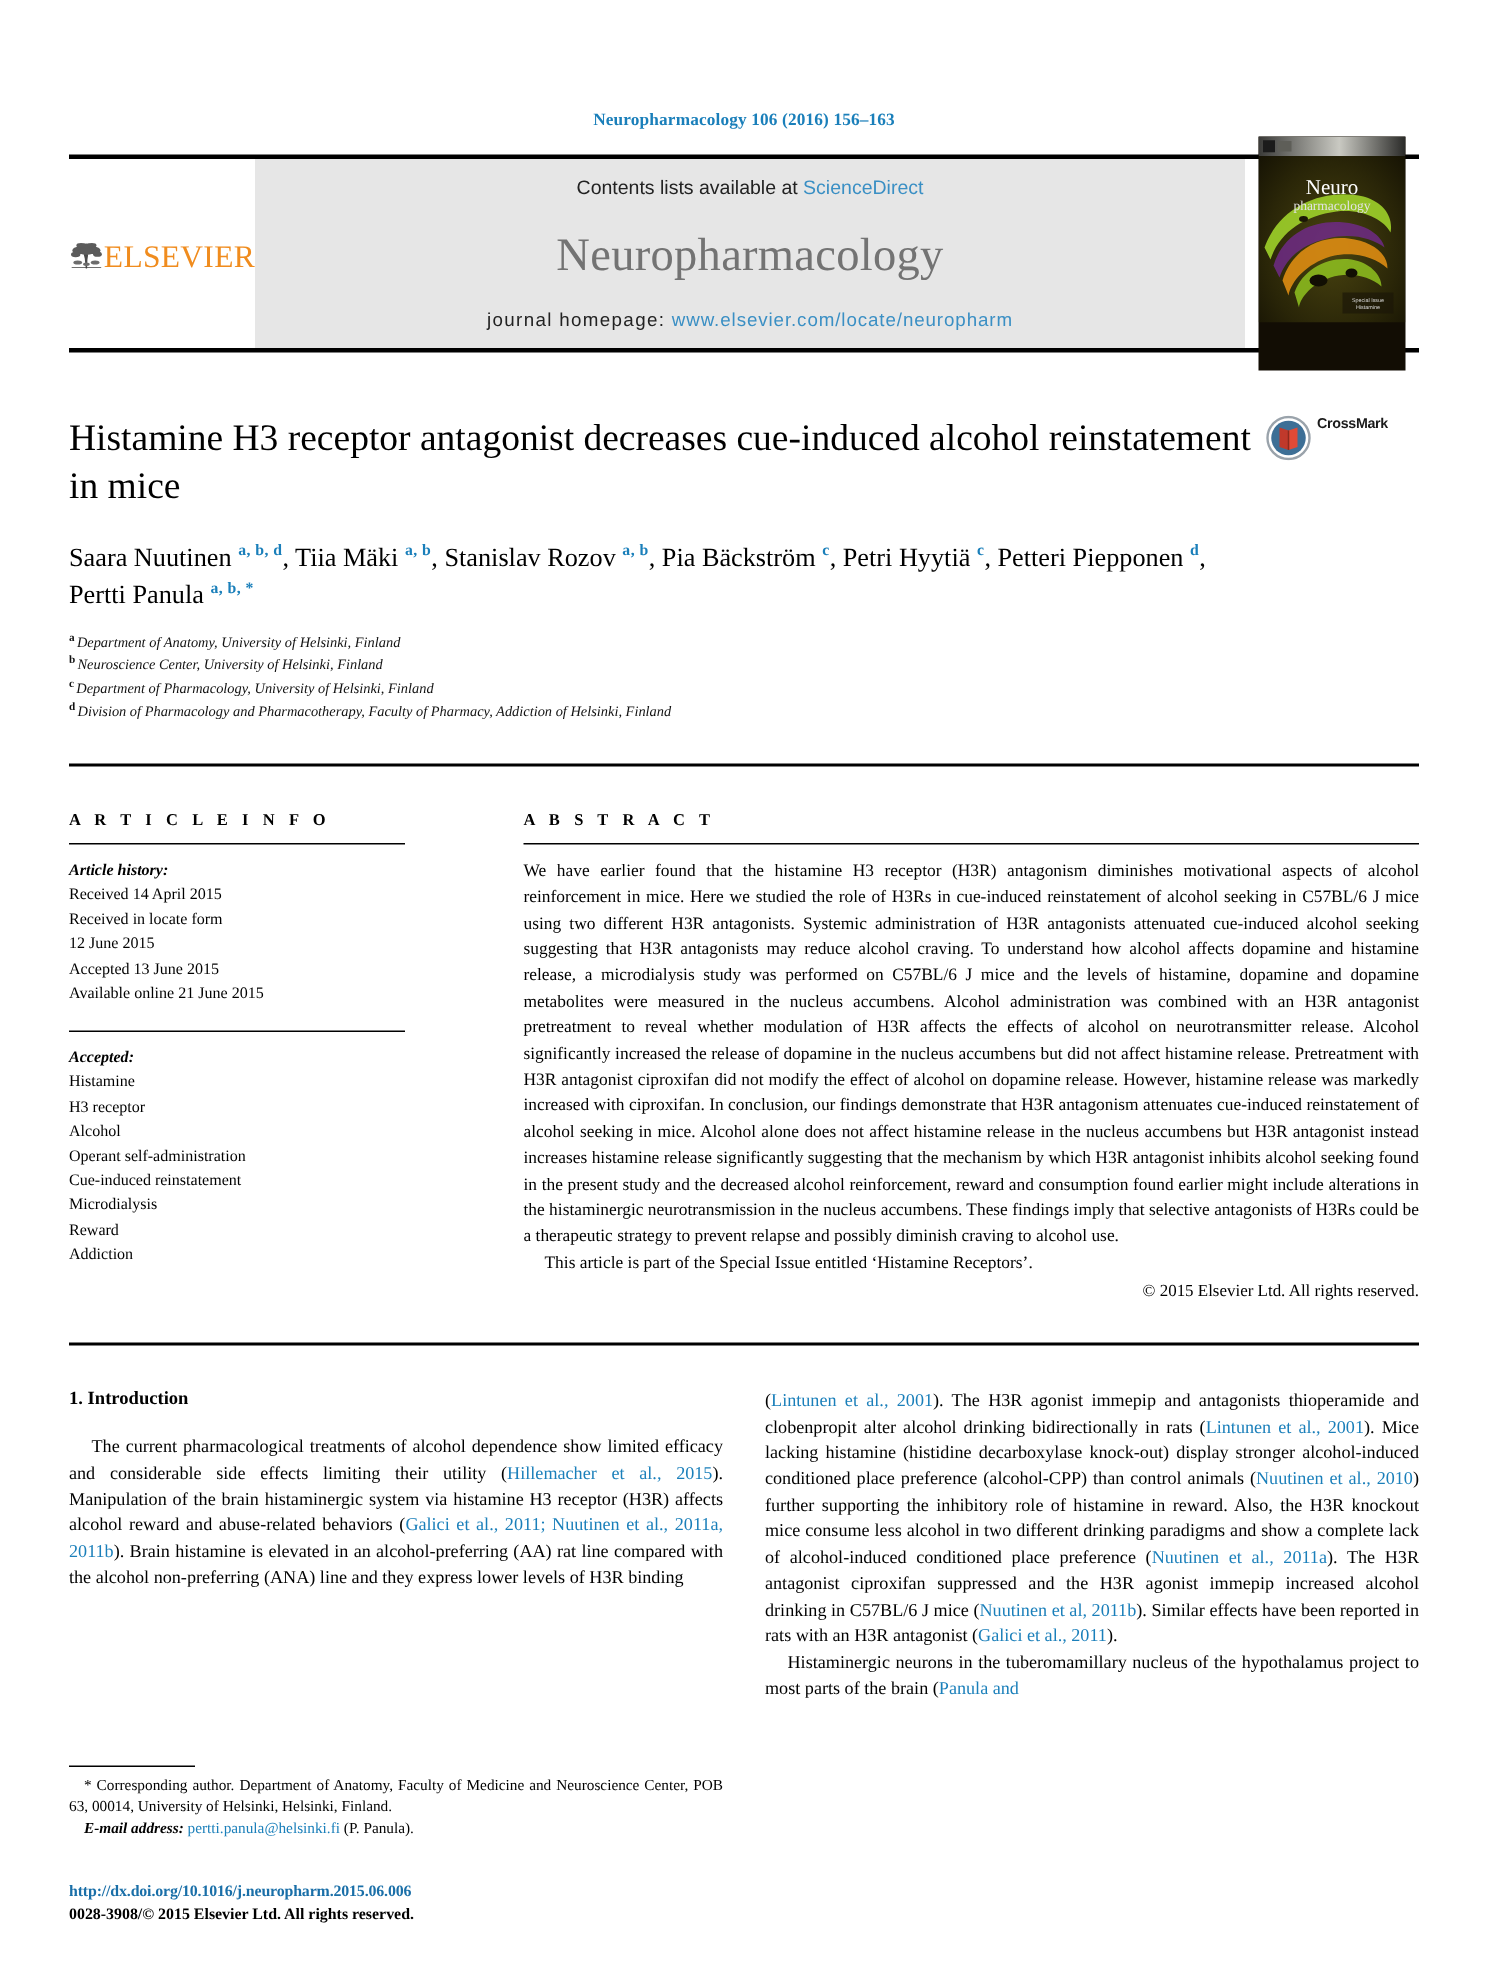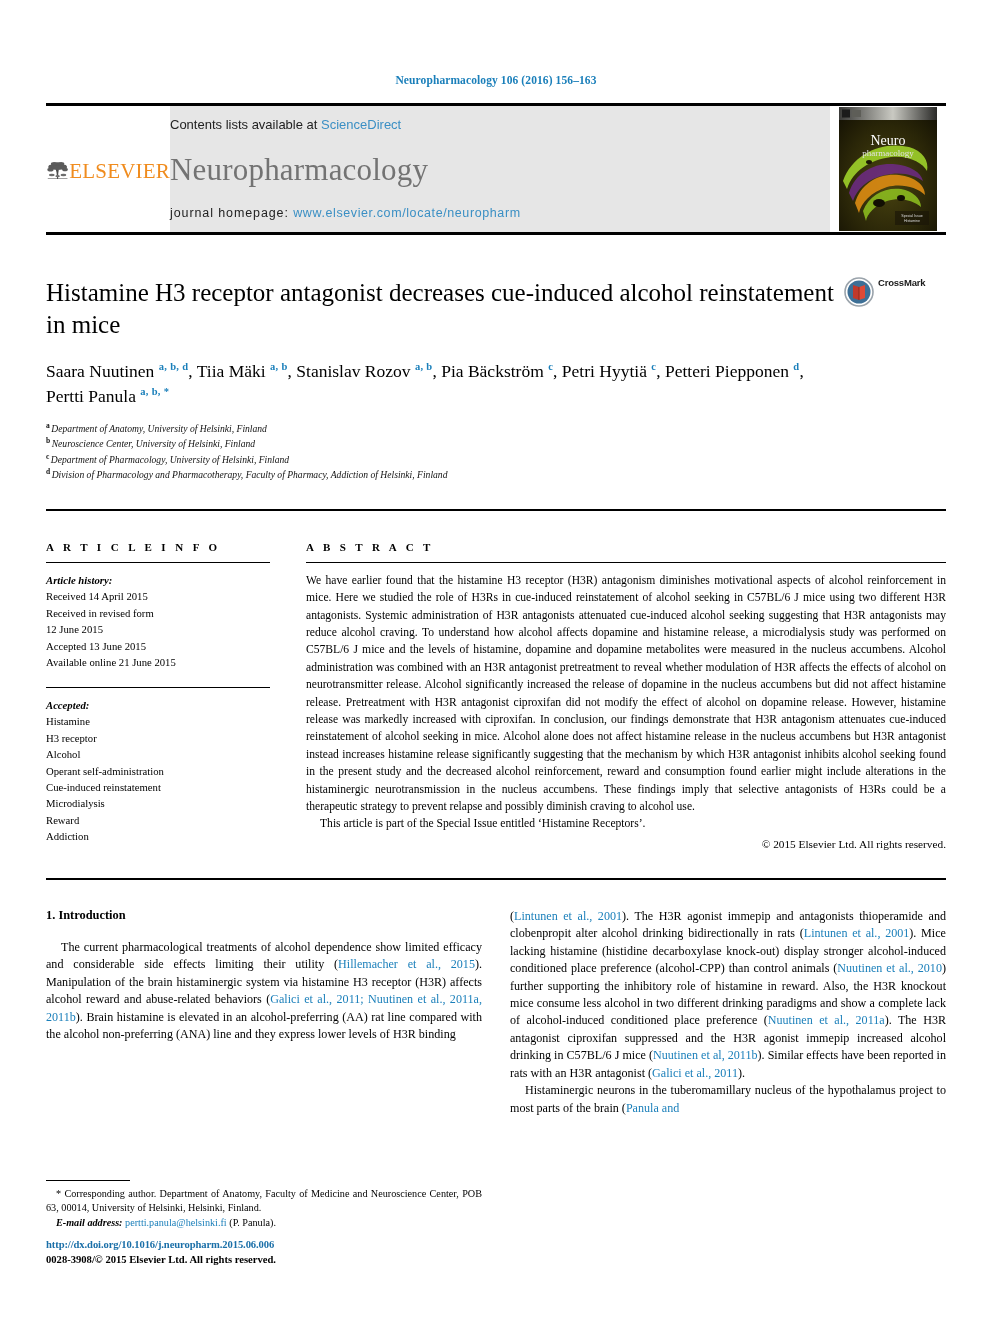--- a/index.html
+++ b/index.html
@@ -61,20 +61,21 @@
     letter-spacing: 0.2px;
     line-height: 1;
     margin-top: 1px;
   }
   .journal-center {
     flex: 1 1 auto;
     background: #e6e6e6;
     display: flex;
     flex-direction: column;
     justify-content: space-between;
+    align-items: center;
     padding: 11px 0 12px 0;
     box-sizing: border-box;
   }
   .contents-line {
     font-family: "Liberation Sans", sans-serif;
     font-size: 13px;
     color: #222;
   }
   .contents-line .sd {
     color: #3a8fc4;
@@ -99,21 +100,21 @@
   .cover-block {
     width: 116px;
     flex: 0 0 116px;
     display: flex;
     align-items: center;
     justify-content: center;
     background: #fff;
   }
   .cover-thumb {
     width: 98px;
-    height: 124px;
+    height: 156px;
     position: relative;
     overflow: hidden;
     background: #120d04;
   }
 
   
   .title-area {
     margin-top: 42px;
     position: relative;
     min-height: 62px;
@@ -191,20 +192,21 @@
     margin-top: 0;
     padding-top: 30px;
     gap: 36px;
   }
   .col-info {
     width: 224px;
     flex: 0 0 224px;
   }
   .col-abstract {
     flex: 1 1 auto;
+    margin-left: 43px;
   }
   .sect-label {
     font-family: Liberation Serif, serif;
     font-size: 11px;
     font-weight: bold;
     letter-spacing: 3.4px;
     color: #000;
     margin-bottom: 9px;
   }
   .info-rule {
@@ -293,21 +295,21 @@
     font-family: "Liberation Serif", serif;
     font-size: 10.2px;
     line-height: 1.42;
     text-align: justify;
     color: #000;
   }
   .footnote .ind { text-indent: 10px; display: block; }
   .footnote .em-lbl { font-style: italic; font-weight: bold; }
   .email { color: #1a7fba; }
   .doi-block {
-    margin-top: 8px;
+    margin-top: 28px;
     font-family: "Liberation Serif", serif;
     font-size: 10.6px;
     line-height: 1.40;
   }
   .doi-link { color: #1a6fa8; font-weight: bold; letter-spacing: -0.1px;}
   .issn-line { font-weight: bold; }
 </style>
 </head>
 <body>
 
@@ -421,21 +423,21 @@
 
   <div class="info-abstract">
 
     <div class="col-info">
       <div class="sect-label">A R T I C L E   I N F O</div>
       <hr class="info-rule">
       <div class="history">
         <div class="hd">Article history:</div>
         <div id="history-items">
             <div>Received 14 April 2015</div>
-            <div>Received in revised form</div>
+            <div>Received in locate form</div>
             <div>12 June 2015</div>
             <div>Accepted 13 June 2015</div>
             <div>Available online 21 June 2015</div>
           </div>
       </div>
       <hr class="kw-rule">
       <div class="keywords">
         <div class="hd">Accepted:</div>
         <div id="keyword-items">
             <div>Histamine</div>

